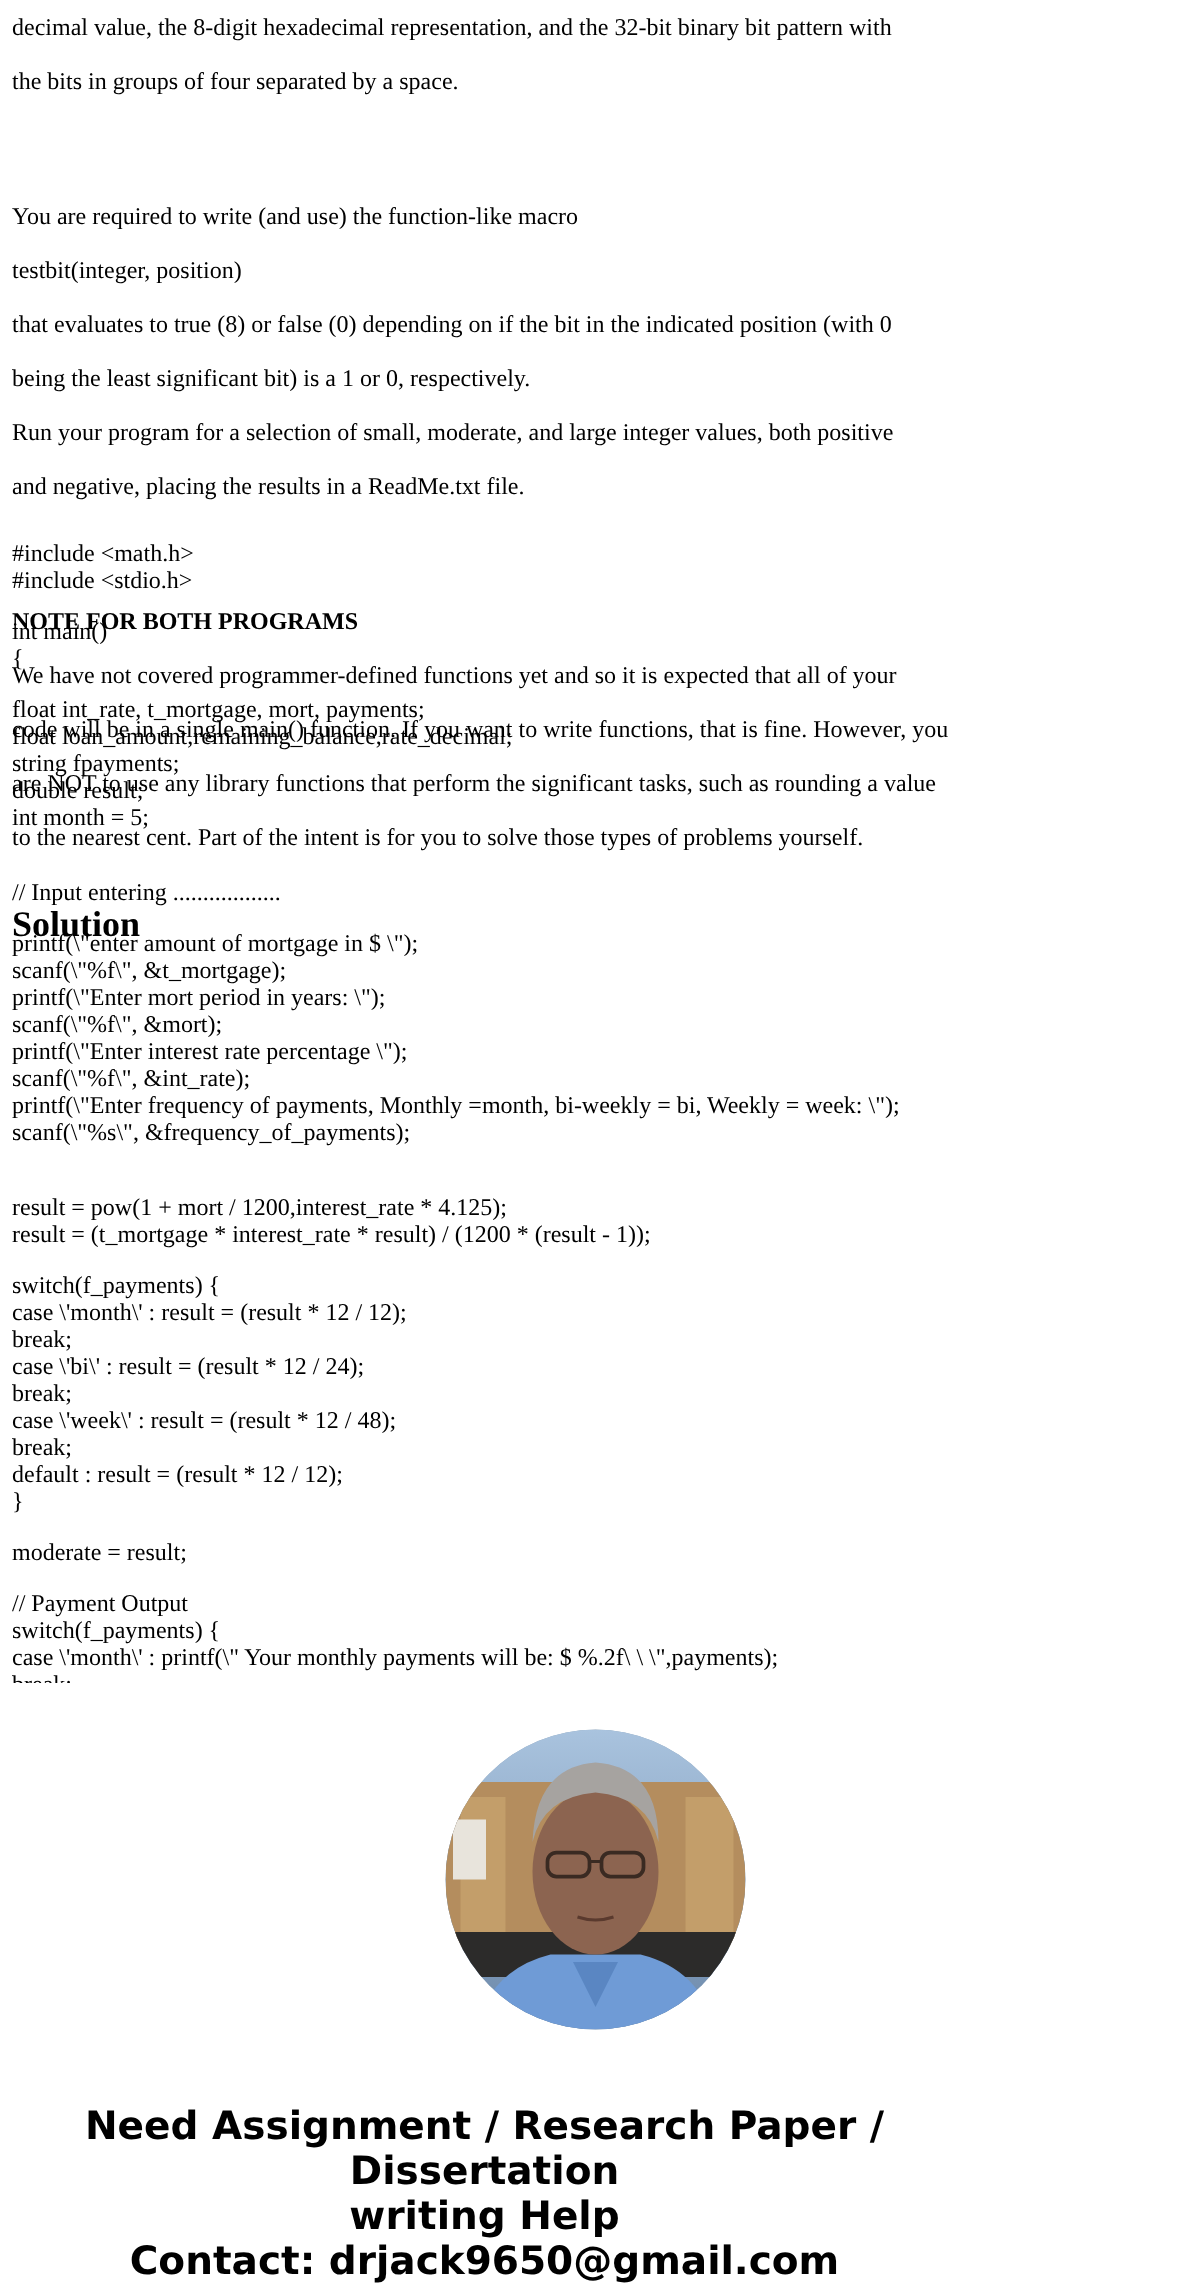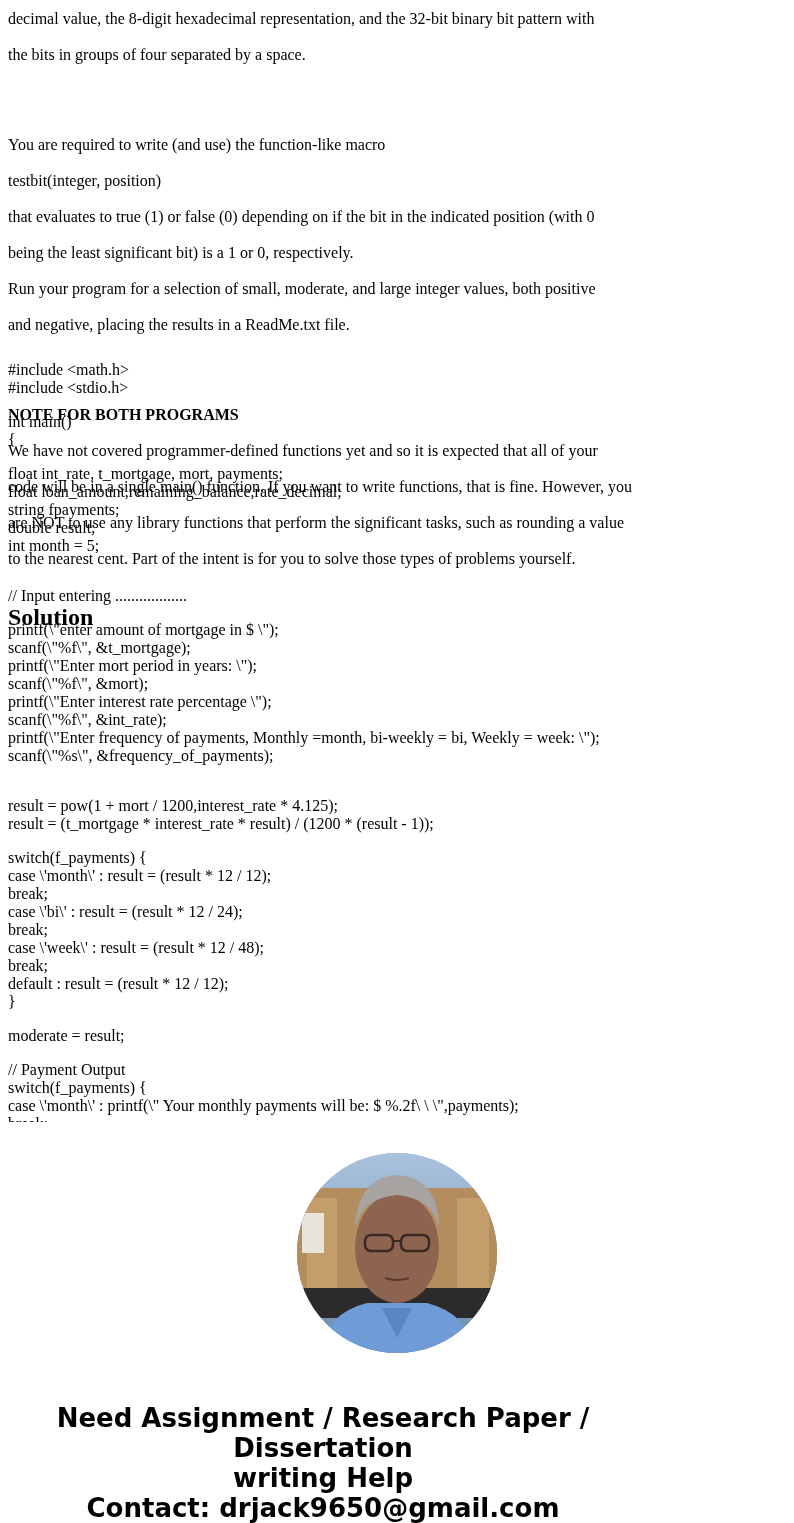--- a/index.html
+++ b/index.html
@@ -85,21 +85,21 @@
 
 <div class="page">
   <p class="para">
     <span class="code-line" style="white-space:normal">decimal value, the 8-digit hexadecimal representation, and the 32-bit binary bit pattern with</span>
     <span class="code-line" style="white-space:normal">the bits in groups of four separated by a space.</span>
   </p>
   <div class="gap-lg"></div>
   <p class="para">
     <span class="code-line" style="white-space:normal">You are required to write (and use) the function-like macro</span>
     <span class="code-line" style="white-space:normal">testbit(integer, position)</span>
-    <span class="code-line" style="white-space:normal">that evaluates to true (1) or false (0) depending on if the bit in the indicated position (with 0</span>
+    <span class="code-line" style="white-space:normal">that evaluates to true (8) or false (0) depending on if the bit in the indicated position (with 0</span>
     <span class="code-line" style="white-space:normal">being the least significant bit) is a 1 or 0, respectively.</span>
     <span class="code-line" style="white-space:normal">Run your program for a selection of small, moderate, and large integer values, both positive</span>
     <span class="code-line" style="white-space:normal">and negative, placing the results in a ReadMe.txt file.</span>
   </p>
   <div class="gap-lg"></div>
   <p class="para">
     <span class="code-line note-title">NOTE FOR BOTH PROGRAMS</span>
     <span class="code-line" style="white-space:normal">We have not covered programmer-defined functions yet and so it is expected that all of your</span>
     <span class="code-line" style="white-space:normal">code will be in a single main() function. If you want to write functions, that is fine. However, you</span>
     <span class="code-line" style="white-space:normal">are NOT to use any library functions that perform the significant tasks, such as rounding a value</span>

